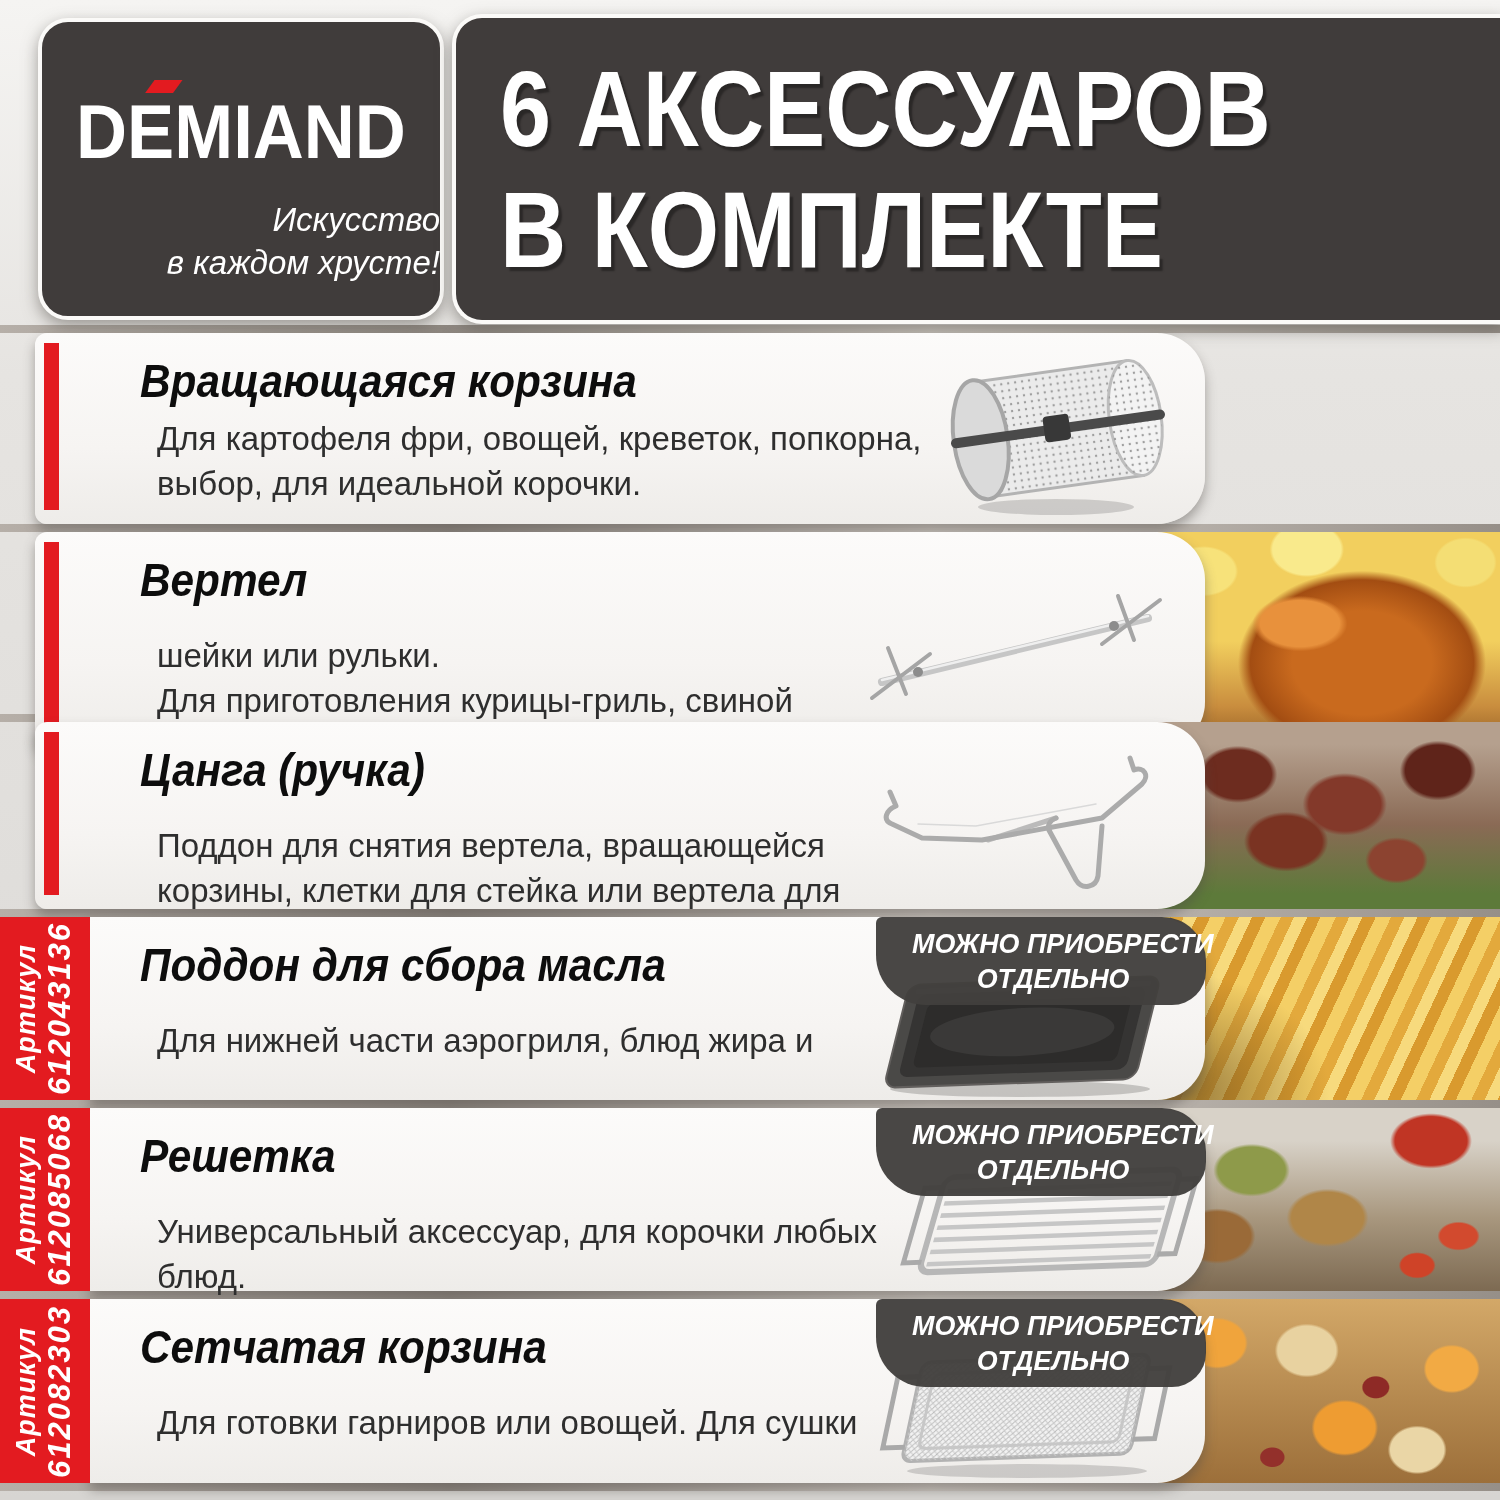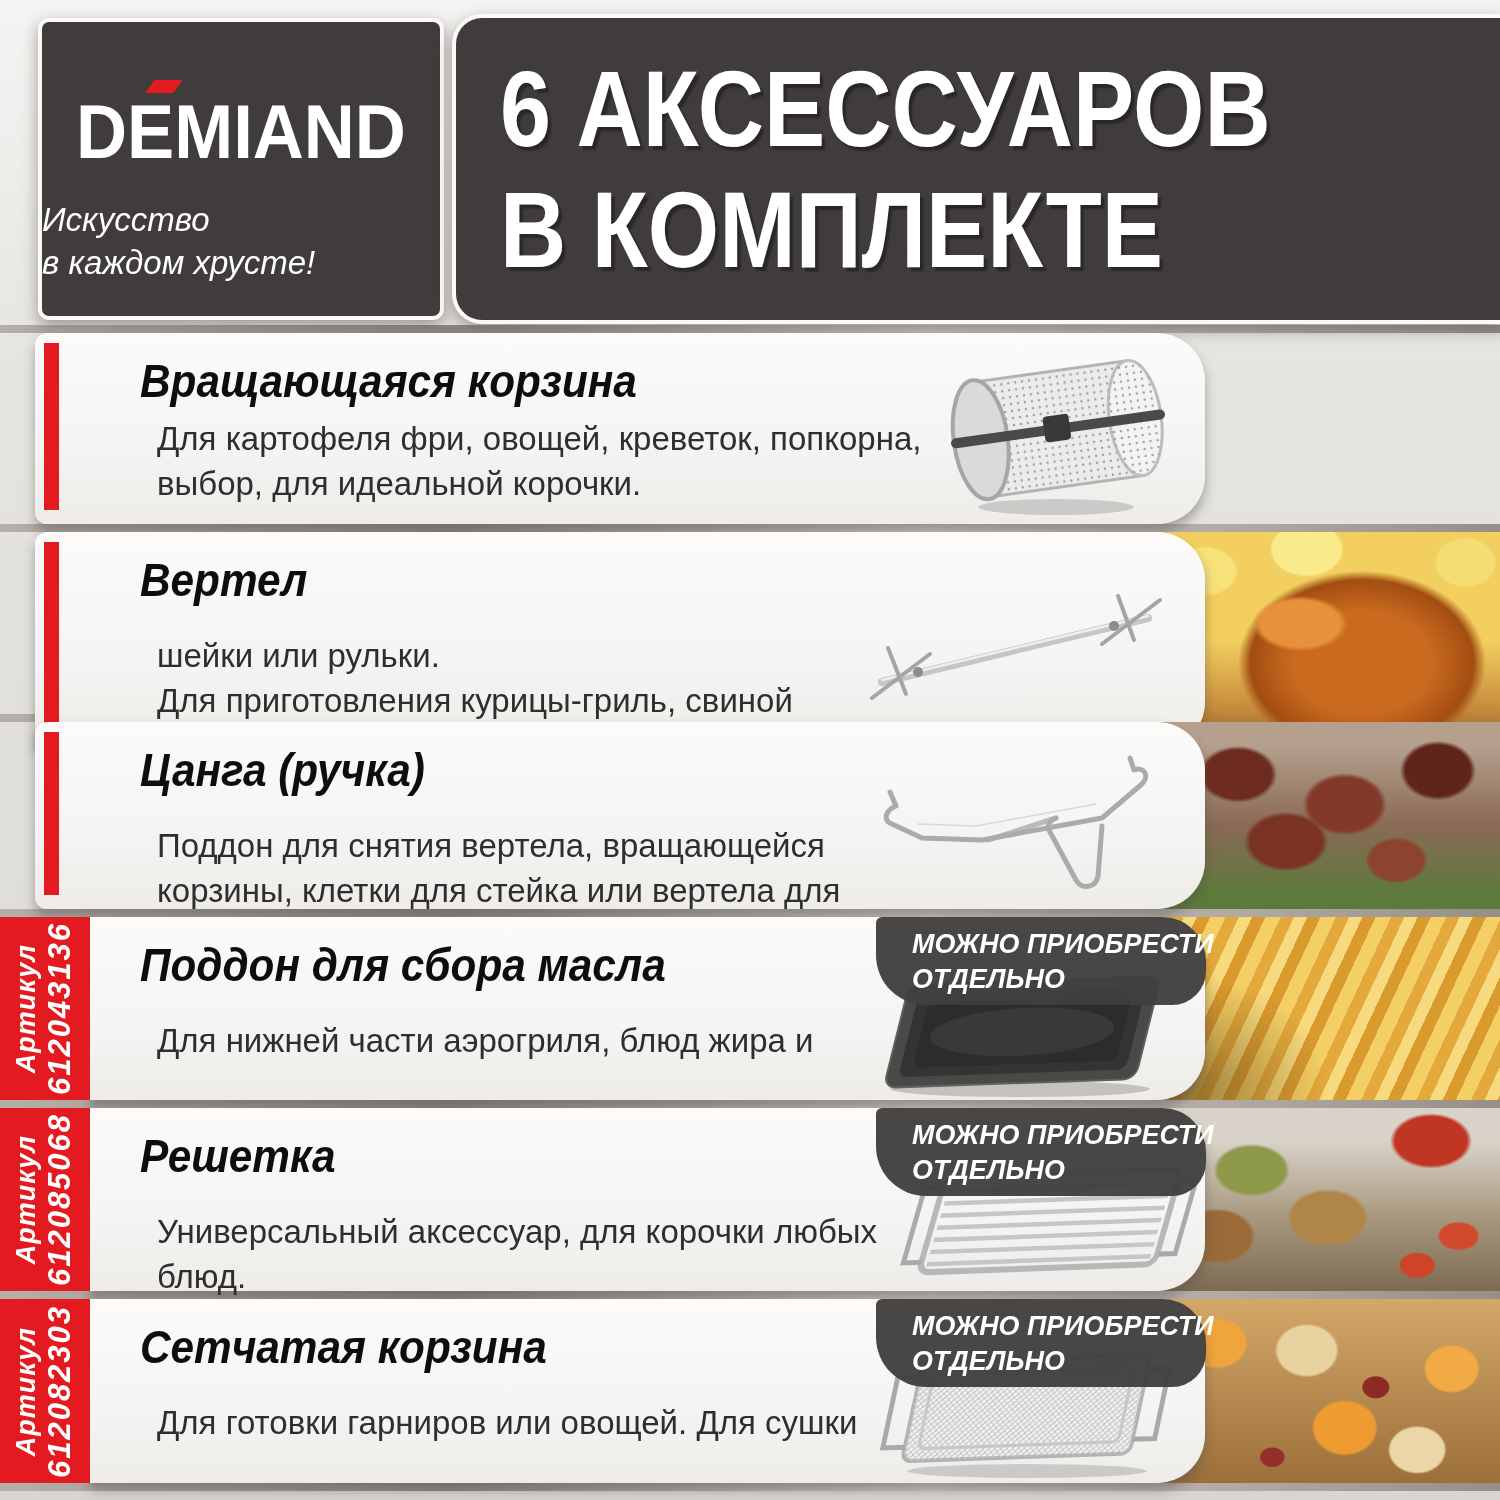--- a/index.html
+++ b/index.html
@@ -12,29 +12,29 @@
   .canvas{position:relative;width:1500px;height:1500px;}
 
   
   .sep{position:absolute;left:0;width:1500px;height:8px;z-index:1;
     background:linear-gradient(90deg,#b6afa8,#8f8881 30%,#cfc9c2 62%,#968f88);}
   .sep-0{top:325px}.sep-1{top:524px}.sep-2{top:714px}.sep-3{top:909px}
   .sep-4{top:1100px}.sep-5{top:1291px}.sep-6{top:1483px}
 
   
   .logo-box{position:absolute;left:38px;top:18px;width:398px;height:294px;
-    background:#403c3b;border-radius:11px;border:4px solid #fbfaf8;
+    background:#403c3b;border-radius:30px;border:4px solid #fbfaf8;
     box-shadow:0 6px 16px rgba(90,85,80,.55);z-index:2;}
   .brand{position:absolute;left:0;right:0;top:66px;text-align:center;
     font-size:76px;font-weight:bold;color:#fff;letter-spacing:0;
     transform:scaleX(.93);white-space:nowrap;}
   .brand .e-wrap{position:relative;display:inline-block;}
   .accent-mark{position:absolute;top:-8px;right:-4px;width:30px;height:13px;
     background:#e31b20;transform:skewX(-38deg);}
-  .tagline{position:absolute;left:0;right:0;top:176px;text-align:left;
+  .tagline{position:absolute;left:0;right:0;top:176px;text-align:right;
     font-style:italic;font-size:33px;line-height:43px;color:#fff;}
 
   .title-box{position:absolute;left:452px;top:14px;width:1048px;height:302px;
     background:#403c3b;border-radius:30px 0 0 30px;
     border:4px solid #fbfaf8;border-right:none;
     box-shadow:0 6px 16px rgba(90,85,80,.55);z-index:2;}
   .main-title{position:absolute;left:44px;top:30px;color:#fff;font-weight:bold;
     font-size:108px;line-height:121px;white-space:nowrap;
     transform:scaleX(.85);transform-origin:left top;
     text-shadow:4px 4px 2px rgba(0,0,0,.35);}
@@ -66,21 +66,21 @@
     transform:scaleX(.9);transform-origin:left top;white-space:nowrap;}
   .desc{position:absolute;left:140px;top:84px;margin:17px;z-index:4;
     font-size:33px;line-height:45px;color:#2e2e2e;}
   .r1 .desc{top:66px}
   .desc div{white-space:nowrap;}
 
   .badge{position:absolute;left:876px;top:0;width:330px;height:88px;z-index:5;
     background:rgba(66,63,61,.96);border-radius:6px 44px 34px 50px;
     color:#fff;font-weight:bold;font-style:italic;font-size:28px;line-height:35px;
     display:flex;flex-direction:column;justify-content:center;
-    padding-left:36px;box-sizing:border-box;}
+    padding-left:36px;box-sizing:border-box;text-align:center;}
   .badge span{white-space:nowrap;transform:scaleX(.96);transform-origin:left;}
 
   .product{position:absolute;z-index:4;}
   .p1{left:928px;top:6px}.p2{left:866px;top:50px}.p3{left:868px;top:22px}
   .p4{left:848px;top:56px}.p5{left:888px;top:46px}.p6{left:862px;top:38px}
 
   
   .ph-shrimp{background:
     radial-gradient(90px 55px at 48% 16%, #f3d express 0, transparent 0),
     radial-gradient(88px 54px at 46% 14%, #f2d express 0, transparent 0),

